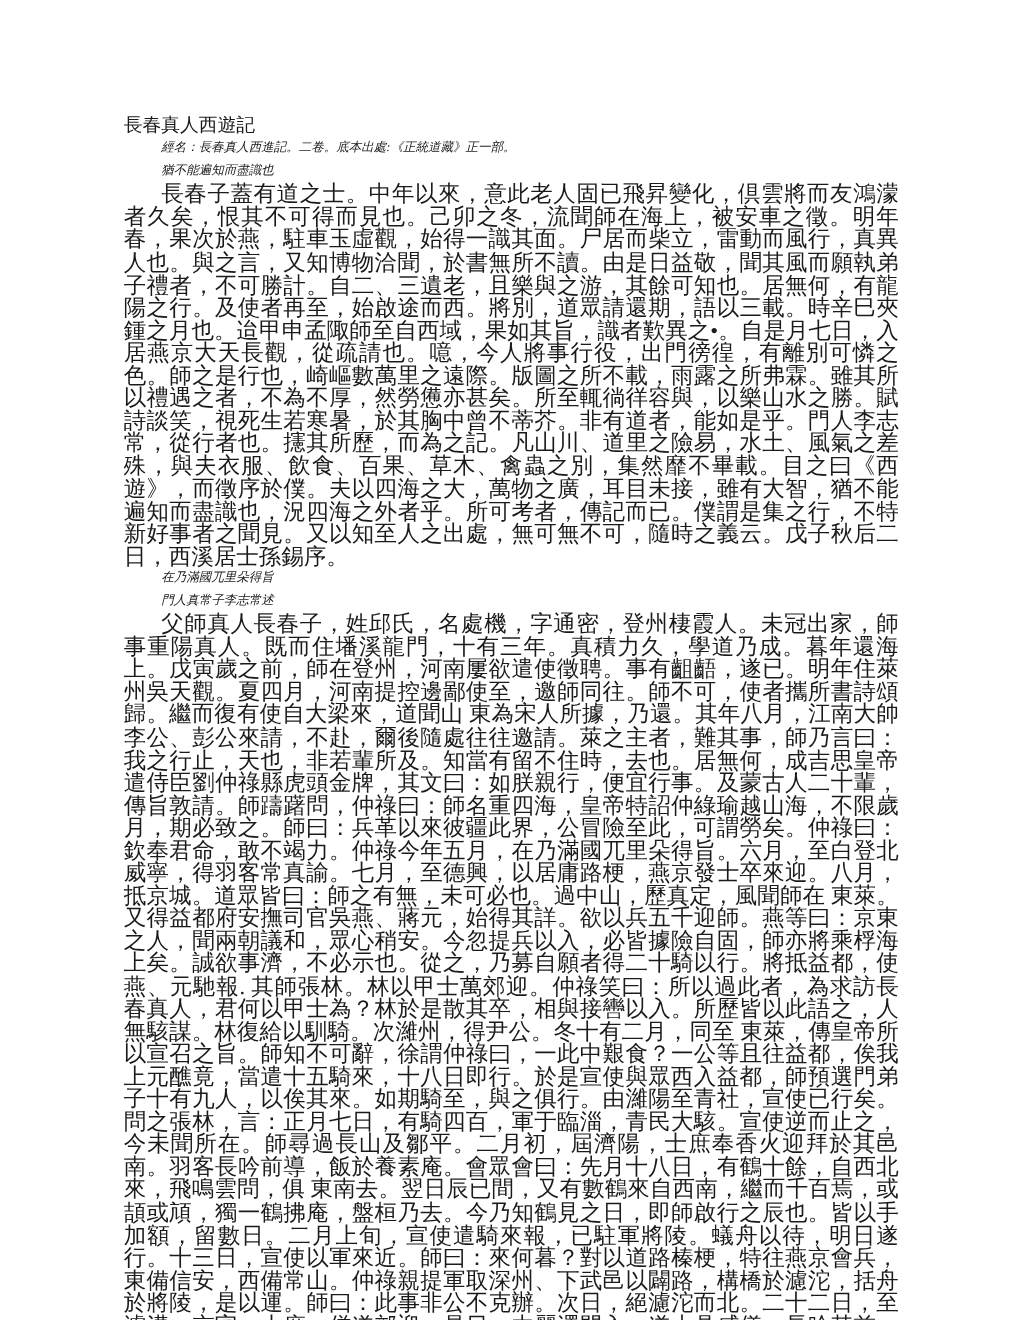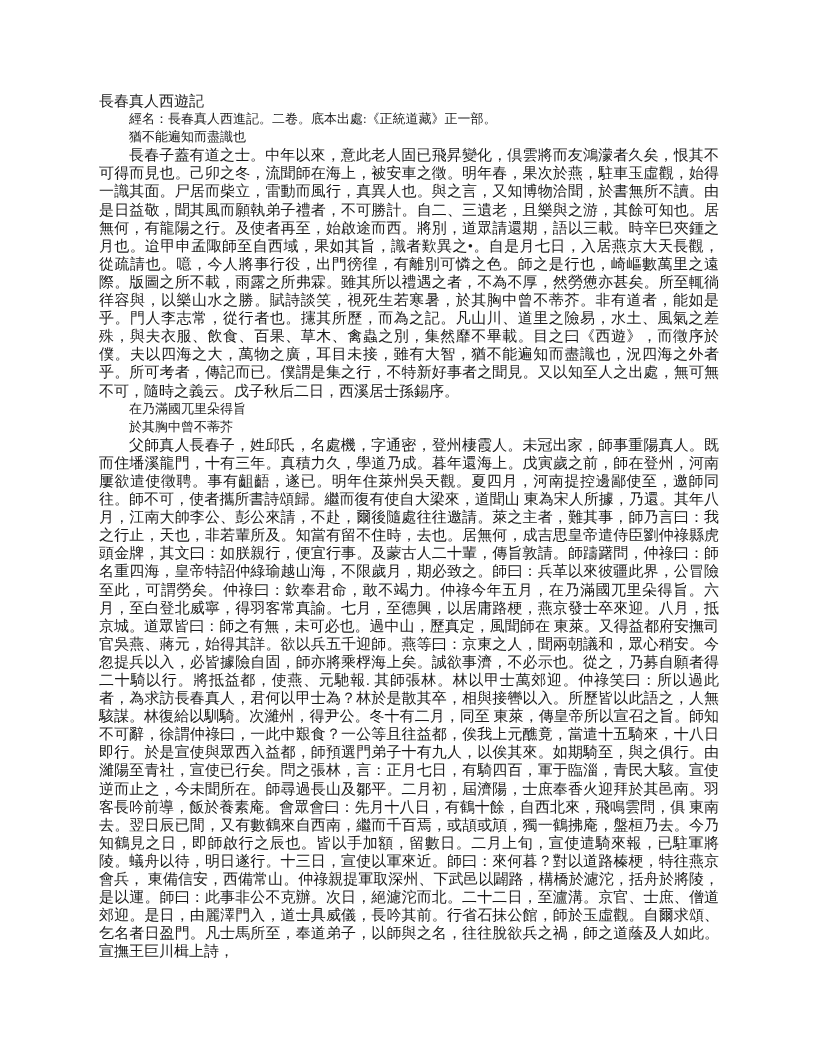--- a/index.html
+++ b/index.html
@@ -20,28 +20,29 @@
     height: 800px;
     padding: 92px 97px 0 99px;
     background: #ffffff;
   }
   .doc-title {
     font-size: 15px;
     line-height: 18.1px;
     text-align: left;
   }
   .indent-line {
-    font-size: 13px;
+    font-size: 10px;
     line-height: 18.1px;
     padding-left: 30px;
     text-align: left;
+    font-style: italic;
   }
   .para {
     margin: 0;
-    font-size: 15px;
+    font-size: 18px;
     line-height: 18.1px;
     text-align: justify;
     text-justify: inter-ideograph;
     text-indent: 30px;
     word-break: break-all;
   }
 </style>
 </head>
 <body>
 
@@ -49,16 +50,16 @@
   <div class="doc-title">長春真人西遊記</div>
 
   <div class="indent-line">經名：長春真人西進記。二卷。底本出處:《正統道藏》正一部。</div>
 
   <div class="indent-line">猶不能遍知而盡識也</div>
 
   <p class="para">長春子蓋有道之士。中年以來，意此老人固已飛昇變化，倶雲將而友鴻濛者久矣，恨其不可得而見也。己卯之冬，流聞師在海上，被安車之徵。明年春，果次於燕，駐車玉虛觀，始得一識其面。尸居而柴立，雷動而風行，真異人也。與之言，又知博物洽聞，於書無所不讀。由是日益敬，聞其風而願執弟子禮者，不可勝計。自二、三遺老，且樂與之游，其餘可知也。居無何，有龍陽之行。及使者再至，始啟途而西。將別，道眾請還期，語以三載。時辛巳夾鍾之月也。迨甲申孟陬師至自西域，果如其旨，識者歎異之•。自是月七日，入居燕京大天長觀，從疏請也。噫，今人將事行役，出門徬徨，有離別可憐之色。師之是行也，崎嶇數萬里之遠際。版圖之所不載，雨露之所弗霖。雖其所以禮遇之者，不為不厚，然勞憊亦甚矣。所至輒徜徉容與，以樂山水之勝。賦詩談笑，視死生若寒暑，於其胸中曾不蒂芥。非有道者，能如是乎。門人李志常，從行者也。攇其所歷，而為之記。凡山川、道里之險易，水土、風氣之差殊，與夫衣服、飲食、百果、草木、禽蟲之別，集然靡不畢載。目之曰《西遊》，而徵序於僕。夫以四海之大，萬物之廣，耳目未接，雖有大智，猶不能遍知而盡識也，況四海之外者乎。所可考者，傳記而已。僕謂是集之行，不特新好事者之聞見。又以知至人之出處，無可無不可，隨時之義云。戊子秋后二日，西溪居士孫錫序。</p>
 
   <div class="indent-line">在乃滿國兀里朵得旨</div>
 
-  <div class="indent-line">於其胸中曾不蒂芥</div>
+  <div class="indent-line">門人真常子李志常述</div>
 
   <p class="para">父師真人長春子，姓邱氏，名處機，字通密，登州棲霞人。未冠出家，師事重陽真人。既而住墦溪龍門，十有三年。真積力久，學道乃成。暮年還海上。戊寅歲之前，師在登州，河南屢欲遣使徵聘。事有齟齬，遂已。明年住萊州吳天觀。夏四月，河南提控邊鄙使至，邀師同往。師不可，使者攜所書詩頌歸。繼而復有使自大梁來，道聞山 東為宋人所據，乃還。其年八月，江南大帥李公、彭公來請，不赴，爾後隨處往往邀請。萊之主者，難其事，師乃言曰：我之行止，天也，非若輩所及。知當有留不住時，去也。居無何，成吉思皇帝遣侍臣劉仲祿縣虎頭金牌，其文曰：如朕親行，便宜行事。及蒙古人二十輩，傳旨敦請。師躊躇問，仲祿曰：師名重四海，皇帝特詔仲綠瑜越山海，不限歲月，期必致之。師曰：兵革以來彼疆此界，公冒險至此，可謂勞矣。仲祿曰：欽奉君命，敢不竭力。仲祿今年五月，在乃滿國兀里朵得旨。六月，至白登北威寧，得羽客常真諭。七月，至德興，以居庸路梗，燕京發士卒來迎。八月，抵京城。道眾皆曰：師之有無，未可必也。過中山，歷真定，風聞師在 東萊。又得益都府安撫司官吳燕、蔣元，始得其詳。欲以兵五千迎師。燕等曰：京東之人，聞兩朝議和，眾心稍安。今忽提兵以入，必皆據險自固，師亦將乘桴海上矣。誠欲事濟，不必示也。從之，乃募自願者得二十騎以行。將抵益都，使燕、元馳報. 其師張林。林以甲士萬郊迎。仲祿笑曰：所以過此者，為求訪長春真人，君何以甲士為？林於是散其卒，相與接轡以入。所歷皆以此語之，人無駭謀。林復給以馴騎。次濰州，得尹公。冬十有二月，同至 東萊，傳皇帝所以宣召之旨。師知不可辭，徐謂仲祿曰，一此中艱食？一公等且往益都，俟我上元醮竟，當遣十五騎來，十八日即行。於是宣使與眾西入益都，師預選門弟子十有九人，以俟其來。如期騎至，與之俱行。由濰陽至青社，宣使已行矣。問之張林，言：正月七日，有騎四百，軍于臨淄，青民大駭。宣使逆而止之，今未聞所在。師尋過長山及鄒平。二月初，屆濟陽，士庶奉香火迎拜於其邑南。羽客長吟前導，飯於養素庵。會眾會曰：先月十八日，有鶴十餘，自西北來，飛鳴雲問，俱 東南去。翌日辰已間，又有數鶴來自西南，繼而千百焉，或頡或頏，獨一鶴拂庵，盤桓乃去。今乃知鶴見之日，即師啟行之辰也。皆以手加額，留數日。二月上旬，宣使遣騎來報，已駐軍將陵。蟻舟以待，明日遂行。十三日，宣使以軍來近。師曰：來何暮？對以道路榛梗，特往燕京會兵， 東備信安，西備常山。仲祿親提軍取深州、下武邑以闢路，構橋於濾沱，括舟於將陵，是以運。師曰：此事非公不克辦。次日，絕濾沱而北。二十二日，至瀘溝。京官、士庶、僧道郊迎。是日，由麗澤門入，道士具威儀，長吟其前。行省石抹公館，師於玉虛觀。自爾求頌、乞名者日盈門。凡士馬所至，奉道弟子，以師與之名，往往脫欲兵之禍，師之道蔭及人如此。宣撫王巨川楫上詩，</p>
 </div>
 
 </body></html>

